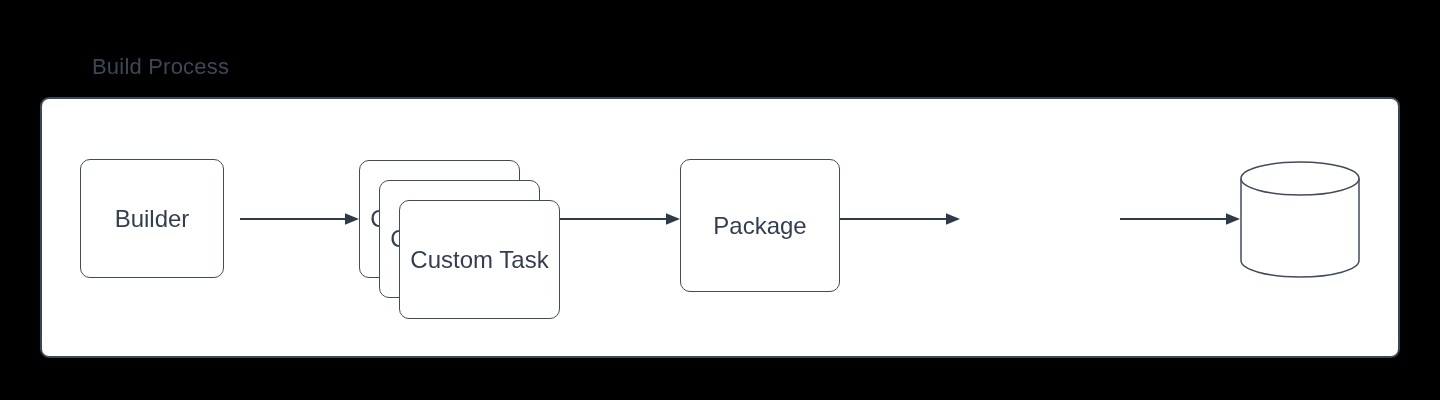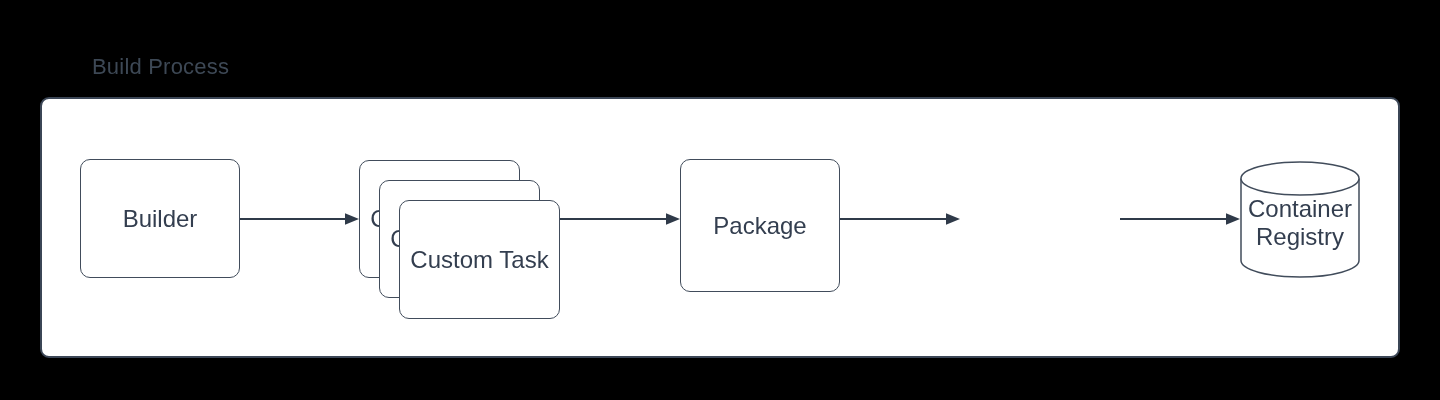--- a/index.html
+++ b/index.html
@@ -39,21 +39,21 @@
     border: 1.5px solid #414c5b;
     border-radius: 10px;
     display: flex;
     align-items: center;
     justify-content: center;
     color: #333e4f;
     font-size: 24px;
     text-align: center;
   }
 
-  .node-builder  { left: 80px;  top: 159px; width: 160px; height: 119px; }
+  .node-builder  { left: 80px;  top: 159px; width: 144px; height: 119px; }
   .node-package  { left: 680px; top: 159px; width: 160px; height: 133px; }
   .node-publish  { left: 960px; top: 160px; width: 160px; height: 118px; }
 
   .stack-card-back   { left: 359px; top: 160px; width: 161px; height: 118px; }
   .stack-card-middle { left: 379px; top: 180px; width: 161px; height: 118px; }
   .stack-card-front  { left: 399px; top: 200px; width: 161px; height: 119px; }
   .stack-card span { white-space: nowrap; }
 
   .cylinder {
     position: absolute;
@@ -130,16 +130,15 @@
   <div class="node node-package">
     <span>Package</span>
   </div>
 
 
   <div class="cylinder">
     <svg width="120" height="117" viewBox="0 0 120 117">
       <path d="M1 17.5 V99.5 A59 16.5 0 0 0 119 99.5 V17.5" fill="#ffffff" stroke="#414c5b" stroke-width="1.5"></path>
       <ellipse cx="60" cy="17.5" rx="59" ry="16.5" fill="#ffffff" stroke="#414c5b" stroke-width="1.5"></ellipse>
     </svg>
-    <div class="cylinder-label">Container Registry</div>
   </div>
 
 </div>
 
 </body></html>

